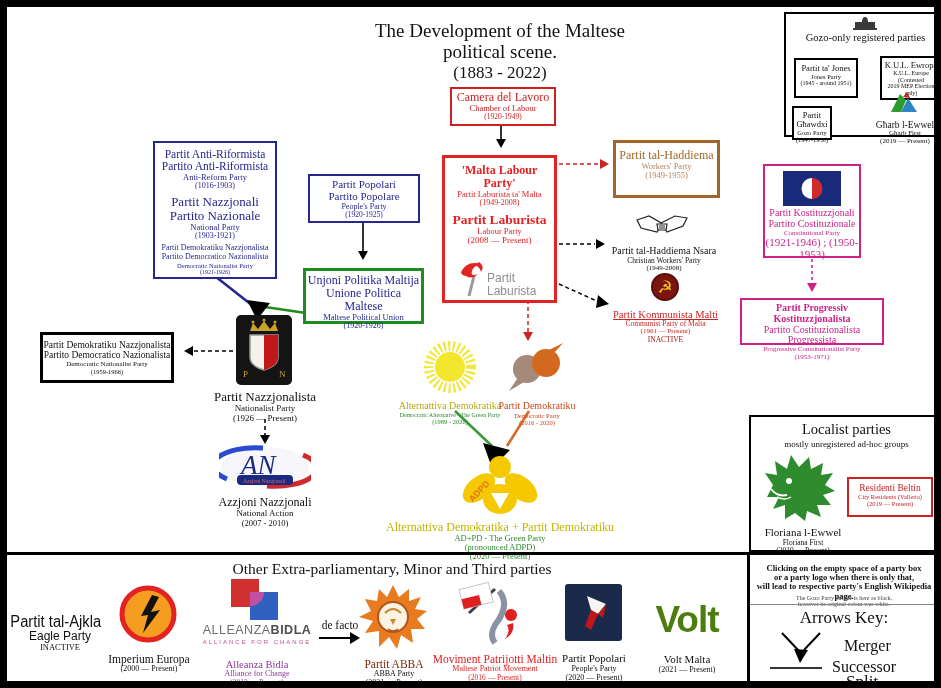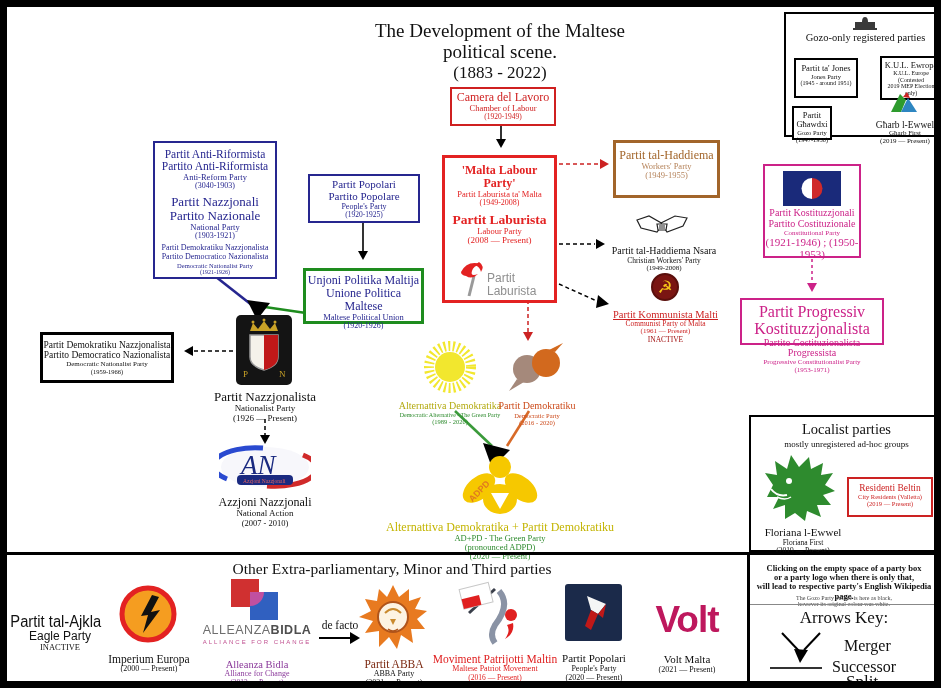--- a/index.html
+++ b/index.html
@@ -102,21 +102,21 @@
       <div style="font-size:9.5px;">Għarb l-Ewwel</div>
       <div style="font-size:7px;">Għarb First</div>
       <div style="font-size:7px;">(2019 — Present)</div>
     </div>
   </div>
 
   <div class="box tl" style="left:146px;top:128px;width:124px;height:138px;border:2.5px solid #26268f;color:#26268f;padding-top:5px;">
     <div style="font-size:11.5px;">Partit Anti-Riformista</div>
     <div style="font-size:11.5px;">Partito Anti-Riformista</div>
     <div style="font-size:8.5px;">Anti-Reform Party</div>
-    <div style="font-size:8px;">(3040-1903)</div>
+    <div style="font-size:8px;">(1016-1903)</div>
     <div style="font-size:13px;margin-top:4px;">Partit Nazzjonali</div>
     <div style="font-size:13px;">Partito Nazionale</div>
     <div style="font-size:8.5px;">National Party</div>
     <div style="font-size:8px;">(1903-1921)</div>
     <div style="font-size:8px;margin-top:4px;">Partit Demokratiku Nazzjonalista</div>
     <div style="font-size:8px;">Partito Democratico Nazionalista</div>
     <div style="font-size:6.5px;">Democratic Nationalist Party</div>
     <div style="font-size:6px;">(1921-1926)</div>
   </div>
 
@@ -190,21 +190,21 @@
       <path d="M29 7 A10.5 10.5 0 0 0 29 28 Z" fill="#fff"></path>
       <path d="M29 7 A10.5 10.5 0 0 1 29 28 Z" fill="#d02a2a"></path>
     </svg>
     <div style="font-size:10px;margin-top:2px;">Partit Kostituzzjonali</div>
     <div style="font-size:10px;">Partito Costituzionale</div>
     <div style="font-size:7px;">Constitutional Party</div>
     <div style="font-size:11px;">(1921-1946) ; (1950-1953)</div>
   </div>
 
   <div class="box tl" style="left:733px;top:285px;width:144px;height:47px;border:2.5px solid #cc2288;color:#cc2288;padding-top:3px;">
-    <div style="font-size:16px;">Partit Progressiv Kostituzzjonalista</div>
+    <div style="font-size:10px;font-weight:bold;">Partit Progressiv Kostituzzjonalista</div>
     <div style="font-size:10px;">Partito Costituzionalista Progressista</div>
     <div style="font-size:7px;">Progressive Constitutionalist Party</div>
     <div style="font-size:7px;">(1953-1971)</div>
   </div>
 
   <div class="box tl" style="left:33px;top:319px;width:134px;height:51px;border:3px solid #000;padding-top:5px;">
     <div style="font-size:9.5px;">Partit Demokratiku Nazzjonalista</div>
     <div style="font-size:9.5px;">Partito Democratico Nazionalista</div>
     <div style="font-size:7px;">Democratic Nationalist Party</div>
     <div style="font-size:6.5px;">(1959-1966)</div>
@@ -372,21 +372,21 @@
     <polygon points="22,12 41,20 33,30 26,26" fill="#f5f5f5"></polygon>
     <polygon points="26,26 33,30 26,46 20,42" fill="#c01818"></polygon>
     <polygon points="33,30 41,20 38,34" fill="#c01818"></polygon>
   </svg>
   <div class="p c tl" style="left:544px;top:640px;width:86px;">
     <div style="font-size:11px;">Partit Popolari</div>
     <div style="font-size:8px;">People's Party</div>
     <div style="font-size:8px;">(2020 — Present)</div>
   </div>
 
-  <div class="p sans" style="left:634px;top:592px;width:92px;font-size:37px;font-weight:800;color:#be185d;letter-spacing:-1px;text-align:center;">Volt</div>
+  <div class="p sans" style="left:634px;top:592px;width:92px;font-size:37px;font-weight:800;color:#4d7c0f;letter-spacing:-1px;text-align:center;">Volt</div>
   <div class="p c tl" style="left:640px;top:641px;width:80px;">
     <div style="font-size:11px;">Volt Malta</div>
     <div style="font-size:8px;">(2021 — Present)</div>
   </div>
 
   <div class="box" style="left:740px;top:545px;width:194px;height:136px;border:3px solid #000;text-align:left;">
     <div class="p c tl" style="left:0;top:3px;width:188px;font-weight:bold;font-size:8.5px;">
       <div>Clicking on the empty space of a party box</div>
       <div>or a party logo when there is only that,</div>
       <div>will lead to respective party's English Wikipedia page.</div>

